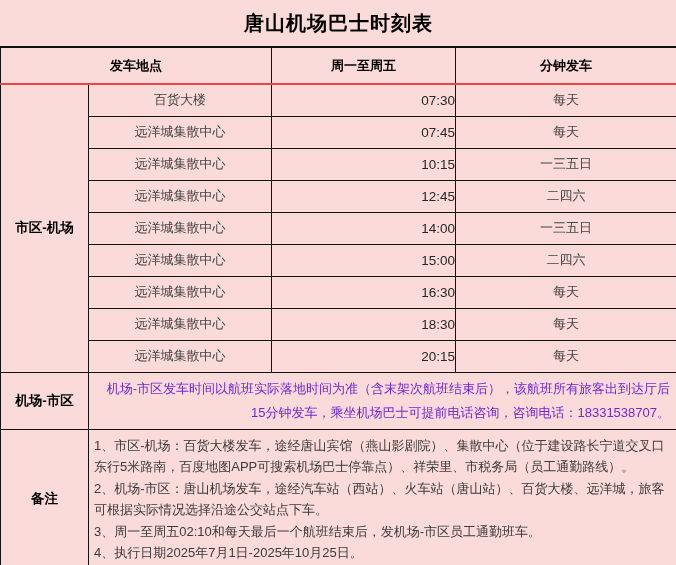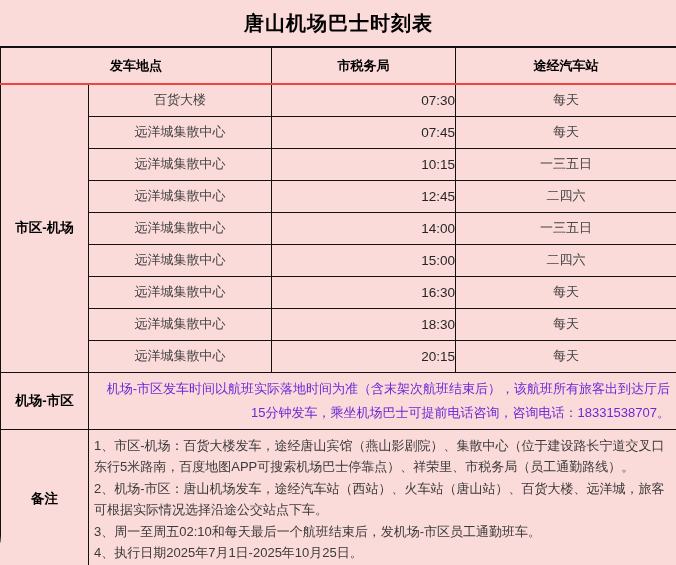--- a/index.html
+++ b/index.html
@@ -6,21 +6,20 @@
   html, body {
     background: #fbdbd9;
     font-family: "Liberation Sans", "DejaVu Sans", sans-serif;
     color: #333;
   }
   .page {
     width: 676px;
     height: 565px;
     background: #fbdbd9;
     overflow: hidden;
-    border-radius: 29px;
   }
   table.timetable {
     width: 676px;
     border-collapse: collapse;
     table-layout: fixed;
     background: #fbdbd9;
   }
   td, th {
     border: 1.5px solid #111;
     font-size: 13px;
@@ -86,22 +85,22 @@
       <col style="width:221px">
     </colgroup>
 
     <tbody>
         <tr>
       <td class="title-cell" colspan="4">唐山机场巴士时刻表</td>
     </tr>
 
     <tr class="header-row">
       <th colspan="2">发车地点</th>
-      <th>市税务局</th>
-      <th>途经汽车站</th>
+      <th>周一至周五</th>
+      <th>分钟发车</th>
     </tr>
 
     <tr class="schedule-row">
       <td class="section-label" rowspan="9">市区-机场</td>
       <td class="station-cell">百货大楼</td>
       <td class="time-cell">07:30</td>
       <td class="days-cell">每天</td>
     </tr>
     <tr class="schedule-row">
       <td class="station-cell">远洋城集散中心</td>

